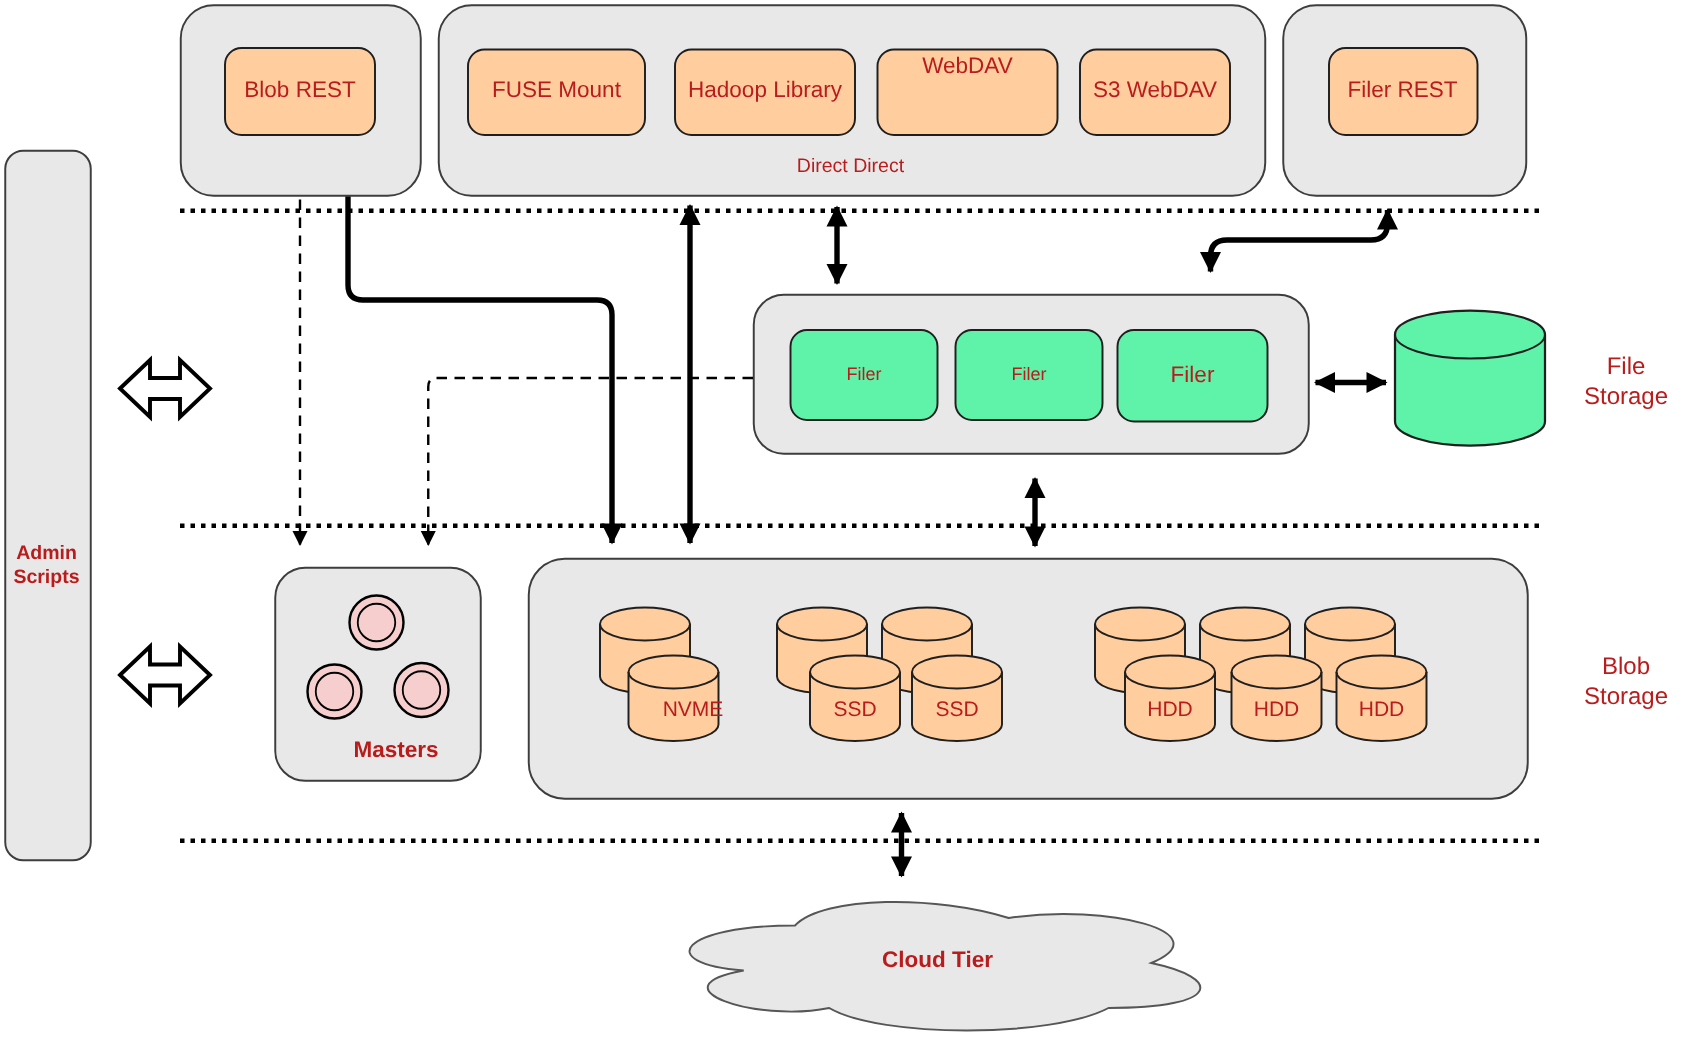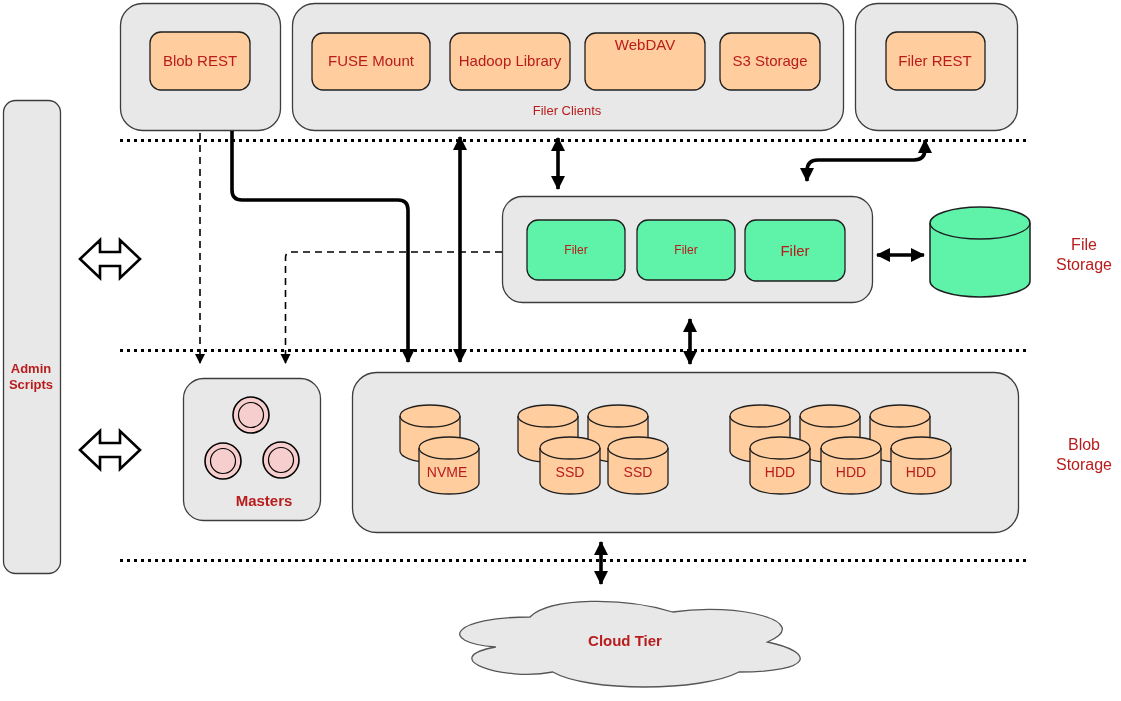--- a/index.html
+++ b/index.html
@@ -121,34 +121,34 @@
   <path class="thk" d="M601,542 V584" marker-start="url(#mT)" marker-end="url(#mT)"></path>
 
   <polygon class="oar" points="80,259 100,240 100,252 120,252 120,240 140,259 120,278 120,266 100,266 100,278"></polygon>
   <polygon class="oar" points="80,450 100,431 100,443 120,443 120,431 140,450 120,469 120,457 100,457 100,469"></polygon>
 </svg>
 
 <div class="lbl" style="left:200px; top:61px;">Blob REST</div>
 <div class="lbl" style="left:371px; top:61px;">FUSE Mount</div>
 <div class="lbl" style="left:510px; top:61px;">Hadoop Library</div>
 <div class="lbl" style="left:645px; top:45px;">WebDAV</div>
-<div class="lbl" style="left:770px; top:61px;">S3 Storage</div>
-<div class="lbl s13" style="left:567px; top:111px;">Filer Clients</div>
+<div class="lbl" style="left:770px; top:61px;">S3 WebDAV</div>
+<div class="lbl s13" style="left:567px; top:111px;">Direct Direct</div>
 <div class="lbl" style="left:935px; top:61px;">Filer REST</div>
 
 <div class="lbl s12" style="left:576px; top:250px;">Filer</div>
 <div class="lbl s12" style="left:686px; top:250px;">Filer</div>
 <div class="lbl" style="left:795px; top:251px;">Filer</div>
 <div class="lbl wrap" style="left:1084px; top:255px; width:72px; font-size:16px;">File Storage</div>
 <div class="lbl wrap" style="left:1084px; top:455px; width:72px; font-size:16px;">Blob Storage</div>
 
 <div class="lbl b wrap s13" style="left:31px; top:341px; width:54px;margin-top:36px;">Admin Scripts</div>
 <div class="lbl b" style="left:264px; top:501px;">Masters</div>
 
-<div class="lbl s14" style="left:431px; top:473px;padding-left:32px;">NVME</div>
+<div class="lbl s14" style="left:446px; top:473px;padding-left:32px;">NVME</div>
 <div class="lbl s14" style="left:570px; top:473px;">SSD</div>
 <div class="lbl s14" style="left:638px; top:473px;">SSD</div>
 <div class="lbl s14" style="left:780px; top:473px;">HDD</div>
 <div class="lbl s14" style="left:851px; top:473px;">HDD</div>
 <div class="lbl s14" style="left:921px; top:473px;">HDD</div>
 
 <div class="lbl b" style="left:625px; top:641px;">Cloud Tier</div>
 
 </div>
 

